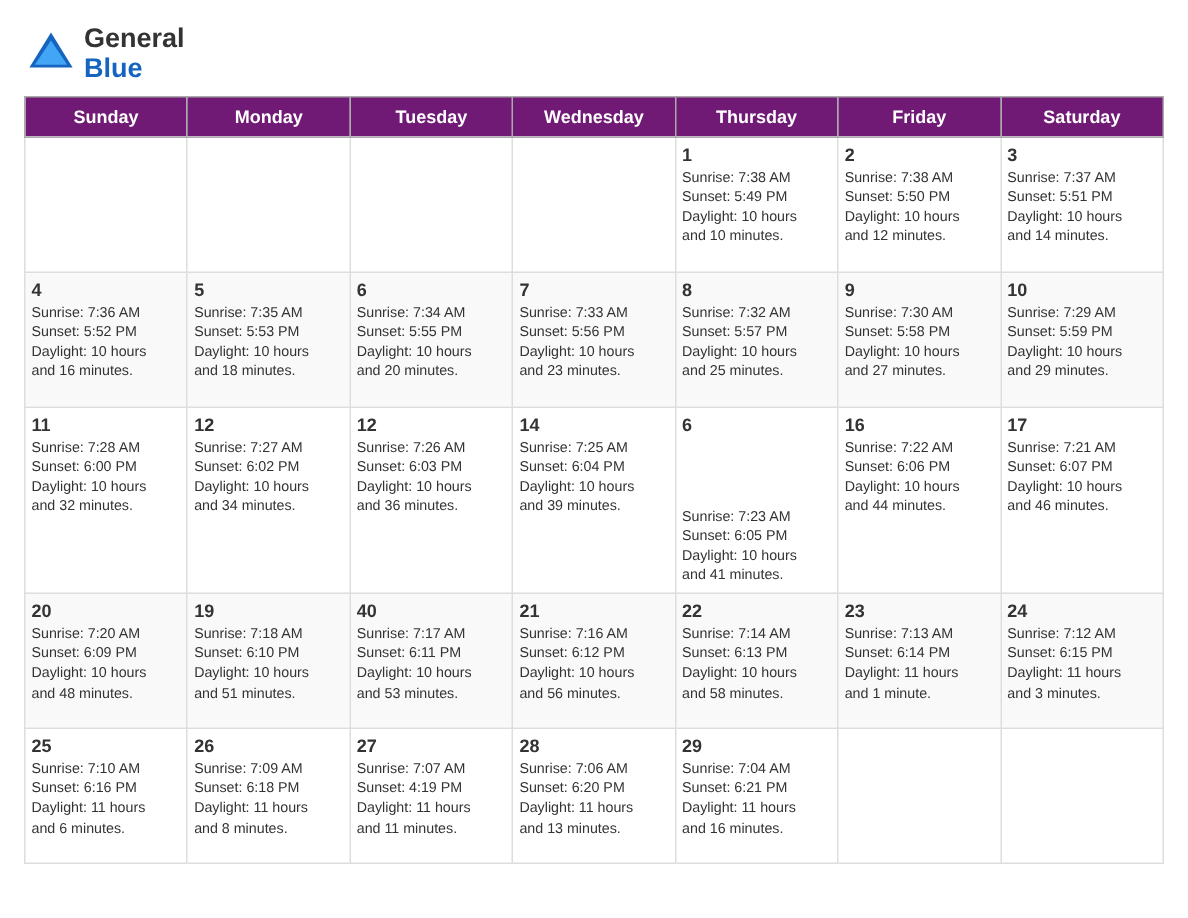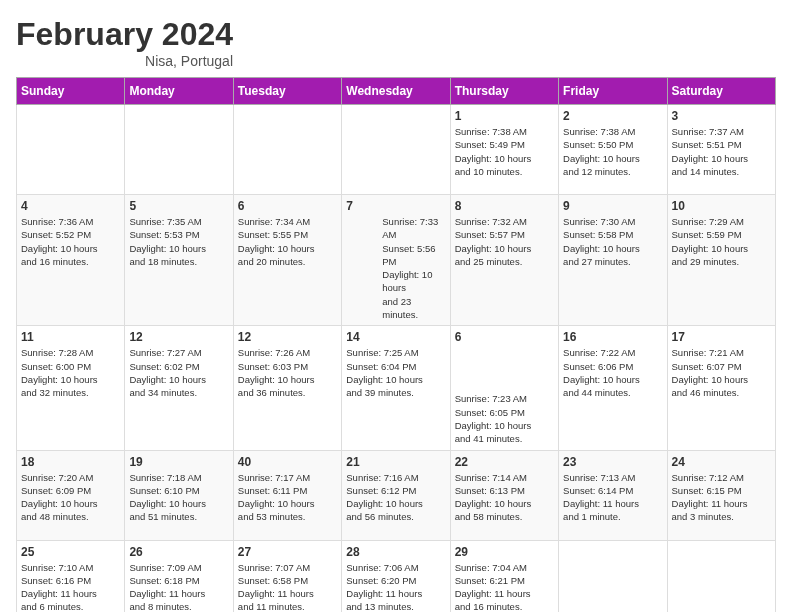--- a/index.html
+++ b/index.html
@@ -51,26 +51,26 @@
     .title-sub {
       font-size: 14px;
       color: #555;
     }
     table {
       width: 100%;
       border-collapse: collapse;
       table-layout: fixed;
     }
     thead tr th {
-      background-color: #a21caf;
+      background-color: #701a75;
       color: #fff;
       font-size: 12px;
       font-weight: bold;
       padding: 6px 4px;
-      text-align: left;
+      text-align: center;
       border: 1px solid #aaa;
     }
     tbody tr td {
       vertical-align: top;
       font-size: 10px;
       color: #333;
       padding: 4px;
       border: 1px solid #ddd;
       height: 90px;
       background: #fff;
@@ -89,23 +89,29 @@
       color: #333;
     }
     .empty {
       background: #fff;
     }
   </style>
 </head>
 <body>
 
 <div class="header">
-  <div class="title-block">
-    <div class="title-main">February 2024</div>
-    <div class="title-sub">Nisa, Portugal</div>
+  <div class="logo">
+    <svg class="logo-icon" viewBox="0 0 40 40">
+      <polygon points="20,4 36,30 4,30" fill="#1565c0"></polygon>
+      <polygon points="20,10 32,28 8,28" fill="#42a5f5"></polygon>
+    </svg>
+    <div class="logo-text">
+      <span class="logo-general">General</span>
+      <span class="logo-blue">Blue</span>
+    </div>
   </div>
 </div>
 
 <table>
   <thead>
     <tr>
     <th>Sunday</th>
         <th>Monday</th>
         <th>Tuesday</th>
         <th>Wednesday</th>
@@ -159,21 +165,21 @@
         </td>
         <td>
           <div class="day-num">6</div>
           <div class="day-info" style="white-space: pre-line;">Sunrise: 7:34 AM
 Sunset: 5:55 PM
 Daylight: 10 hours
 and 20 minutes.</div>
         </td>
         <td>
           <div class="day-num">7</div>
-          <div class="day-info" style="white-space: pre-line; margin-left: 36px;">Sunrise: 7:33 AM
+          <div class="day-info" style="white-space: pre-line;">Sunrise: 7:33 AM
 Sunset: 5:56 PM
 Daylight: 10 hours
 and 23 minutes.</div>
         </td>
         <td>
           <div class="day-num">8</div>
           <div class="day-info" style="white-space: pre-line;">Sunrise: 7:32 AM
 Sunset: 5:57 PM
 Daylight: 10 hours
 and 25 minutes.</div>
@@ -239,21 +245,21 @@
         <td>
           <div class="day-num">17</div>
           <div class="day-info" style="white-space: pre-line;">Sunrise: 7:21 AM
 Sunset: 6:07 PM
 Daylight: 10 hours
 and 46 minutes.</div>
         </td>
       </tr>
       <tr>
         <td>
-          <div class="day-num">18</div>
+          <div class="day-num">20</div>
           <div class="day-info" style="white-space: pre-line;">Sunrise: 7:20 AM
 Sunset: 6:09 PM
 Daylight: 10 hours
 and 48 minutes.</div>
         </td>
         <td>
           <div class="day-num">19</div>
           <div class="day-info" style="white-space: pre-line;">Sunrise: 7:18 AM
 Sunset: 6:10 PM
 Daylight: 10 hours
@@ -306,21 +312,21 @@
         <td>
           <div class="day-num">26</div>
           <div class="day-info" style="white-space: pre-line;">Sunrise: 7:09 AM
 Sunset: 6:18 PM
 Daylight: 11 hours
 and 8 minutes.</div>
         </td>
         <td>
           <div class="day-num">27</div>
           <div class="day-info" style="white-space: pre-line;">Sunrise: 7:07 AM
-Sunset: 6:58 PM
+Sunset: 4:19 PM
 Daylight: 11 hours
 and 11 minutes.</div>
         </td>
         <td>
           <div class="day-num">28</div>
           <div class="day-info" style="white-space: pre-line;">Sunrise: 7:06 AM
 Sunset: 6:20 PM
 Daylight: 11 hours
 and 13 minutes.</div>
         </td>

